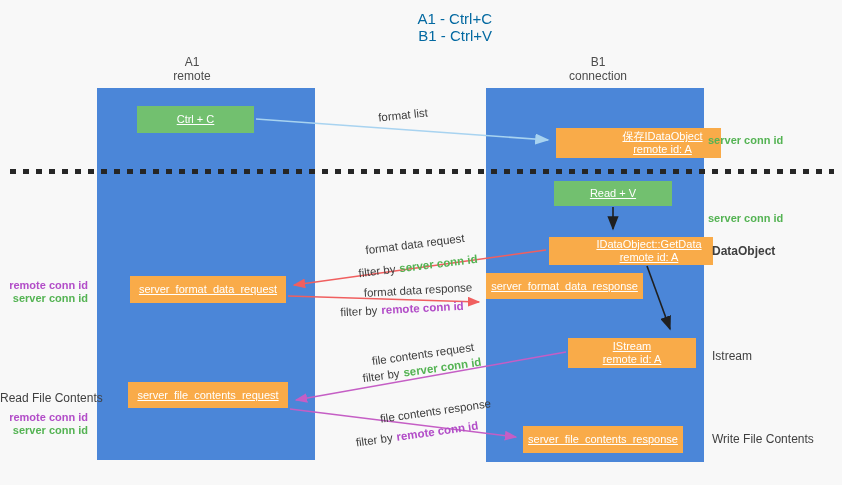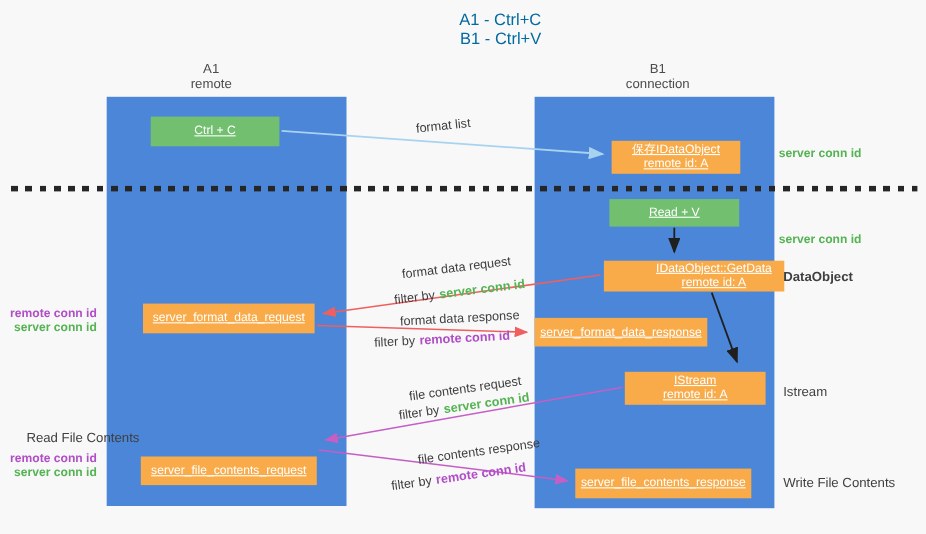--- a/index.html
+++ b/index.html
@@ -20,27 +20,27 @@
     background:repeating-linear-gradient(90deg,#262626 0 6px,transparent 6px 13px);}
 
   svg.arrows{left:0;top:0;width:842px;height:485px;z-index:2;}
 
   .node{z-index:3;display:flex;flex-direction:column;align-items:center;justify-content:center;
         color:#ffffff;font-size:11px;line-height:13px;text-align:center;text-decoration:underline;}
   .node.green{background:#72C06F;}
   .node.orange{background:#F9AB49;}
 
   .n-ctrlc{left:137px;top:106px;width:117px;height:27px;}
-  .n-save{left:556px;top:128px;width:117px;height:30px;}
+  .n-save{left:556px;top:128px;width:117px;height:30px;padding-left:48px;}
   .n-ctrlv{left:554px;top:181px;width:118px;height:25px;}
   .n-getdata{left:549px;top:237px;width:128px;height:28px;padding-left:36px;}
   .n-freq{left:130px;top:276px;width:156px;height:27px;}
-  .n-fres{left:486px;top:289px;width:157px;height:26px;text-align:center;}
+  .n-fres{left:486px;top:273px;width:157px;height:26px;text-align:center;}
   .n-istream{left:568px;top:338px;width:128px;height:30px;}
-  .n-creq{left:128px;top:415px;width:160px;height:26px;}
+  .n-creq{left:128px;top:382px;width:160px;height:26px;}
   .n-cres{left:523px;top:426px;width:160px;height:27px;}
 
   .elabel{z-index:4;font-size:11.5px;color:#3e3e3e;text-align:center;white-space:nowrap;}
   .elabel .grn{color:#54B353;font-weight:bold;margin-left:4px;}
   .elabel .pur{color:#B24DC8;font-weight:bold;margin-left:4px;}
 
   .side{z-index:4;font-size:11px;line-height:13px;white-space:nowrap;}
   .side.right{text-align:left;}
   .side.left{text-align:right;width:88px;left:0;}
   .grn-b{color:#54B353;font-weight:bold;}
@@ -153,21 +153,21 @@
 
   <div class="abs elabel" style="left:378px;top:405px;width:115px;transform:rotate(-8deg);">file contents response</div>
   <div class="abs elabel" style="left:351px;top:428px;width:132px;transform:rotate(-8deg);">
     <span>filter by</span><span class="pur">remote conn id</span>
   </div>
 
   <div class="abs side left" style="top:279px;">
     <div class="pur-b">remote conn id</div>
     <div class="grn-b">server conn id</div>
   </div>
-  <div class="abs side left dark" style="top:392px;padding-left:24px;">Read File Contents</div>
+  <div class="abs side left dark" style="top:392px;">Read File Contents</div>
   <div class="abs side left" style="top:411px;">
     <div class="pur-b">remote conn id</div>
     <div class="grn-b">server conn id</div>
   </div>
 
   <div class="abs side right grn-b" style="left:708px;top:134px;">server conn id</div>
   <div class="abs side right grn-b" style="left:708px;top:212px;">server conn id</div>
   <div class="abs side right dark" style="left:712px;top:245px;font-weight:bold;">DataObject</div>
   <div class="abs side right dark" style="left:712px;top:350px;">Istream</div>
   <div class="abs side right dark" style="left:712px;top:433px;">Write File Contents</div>

